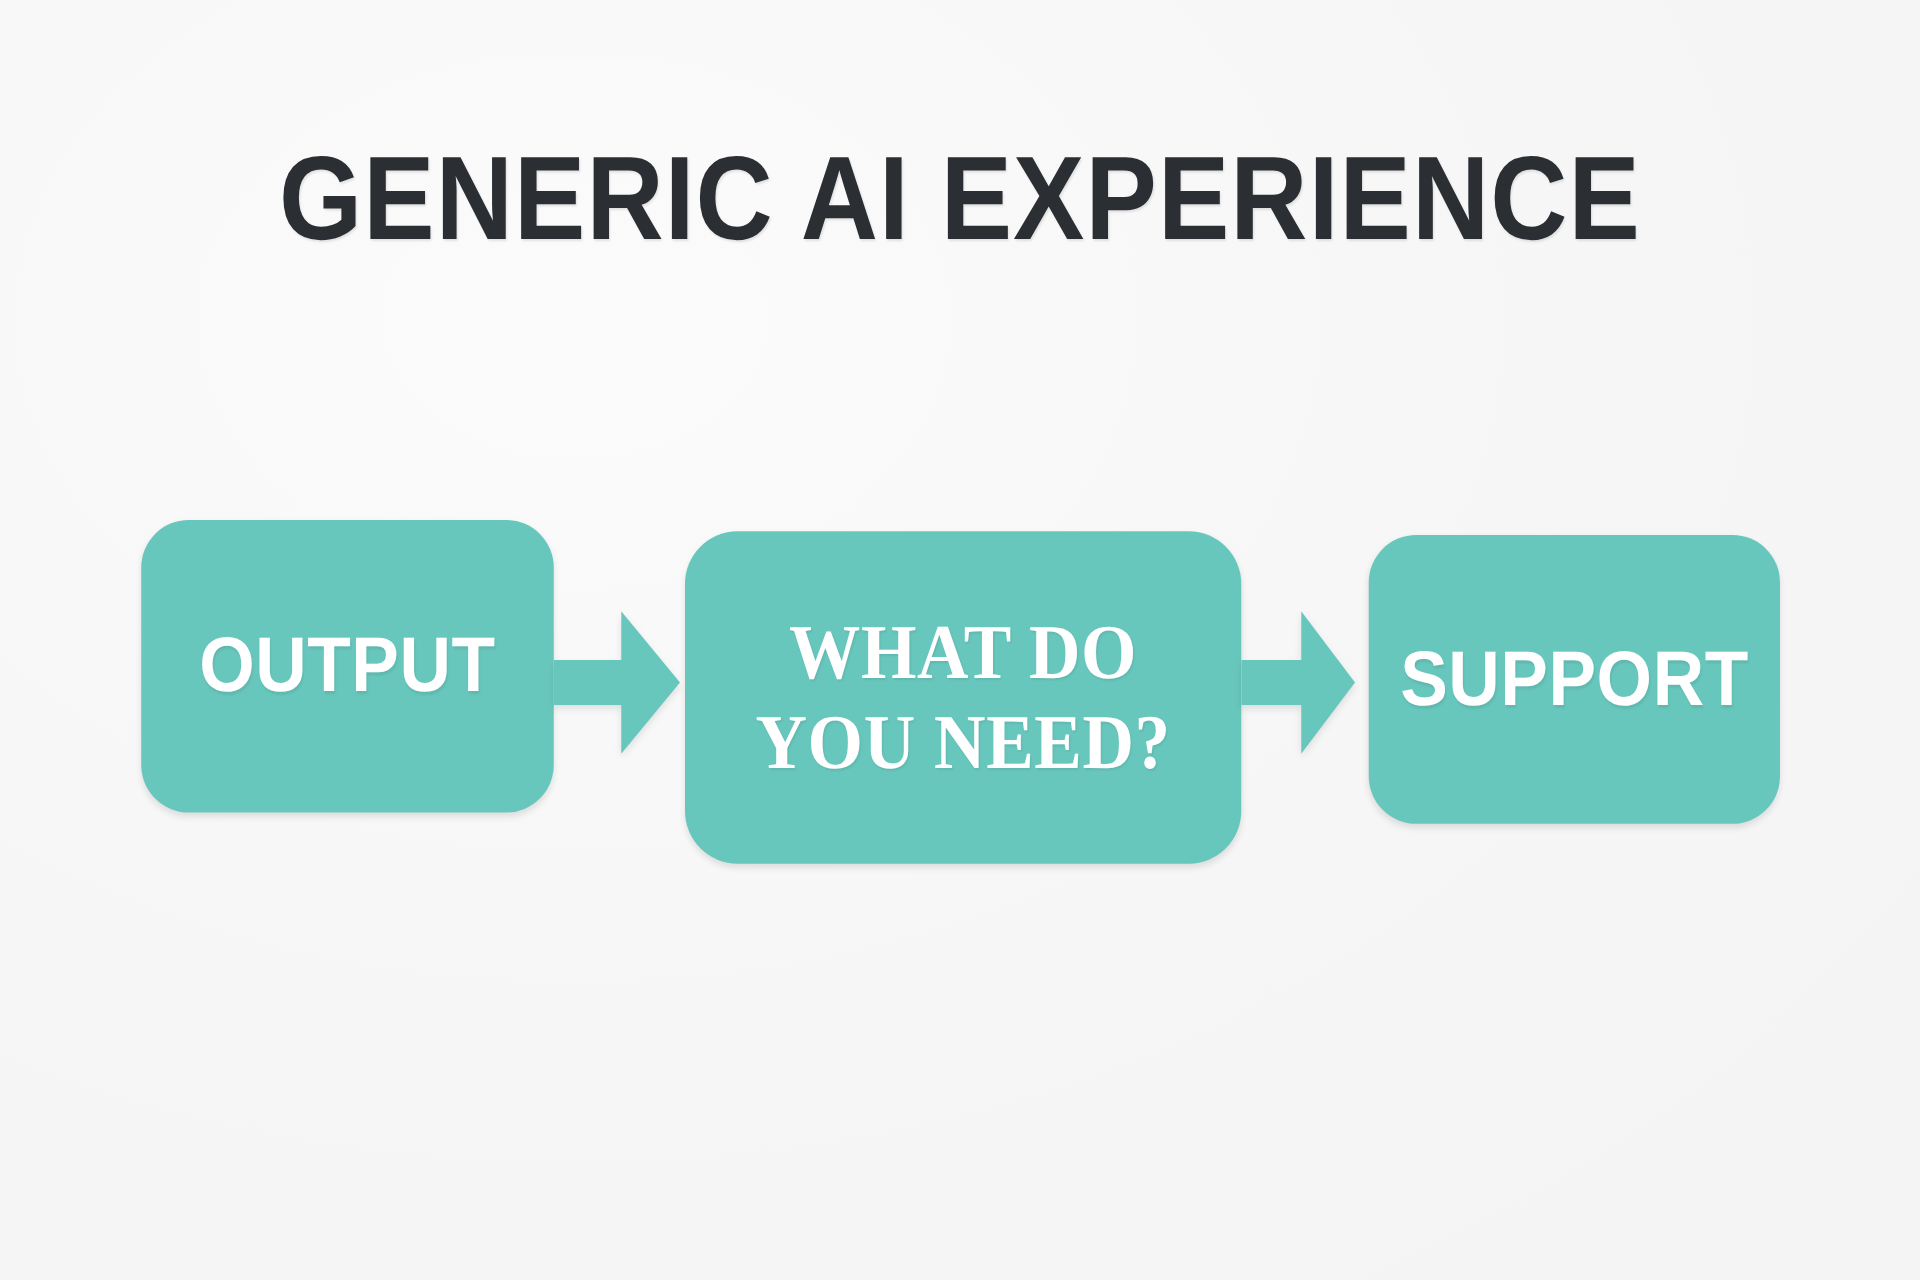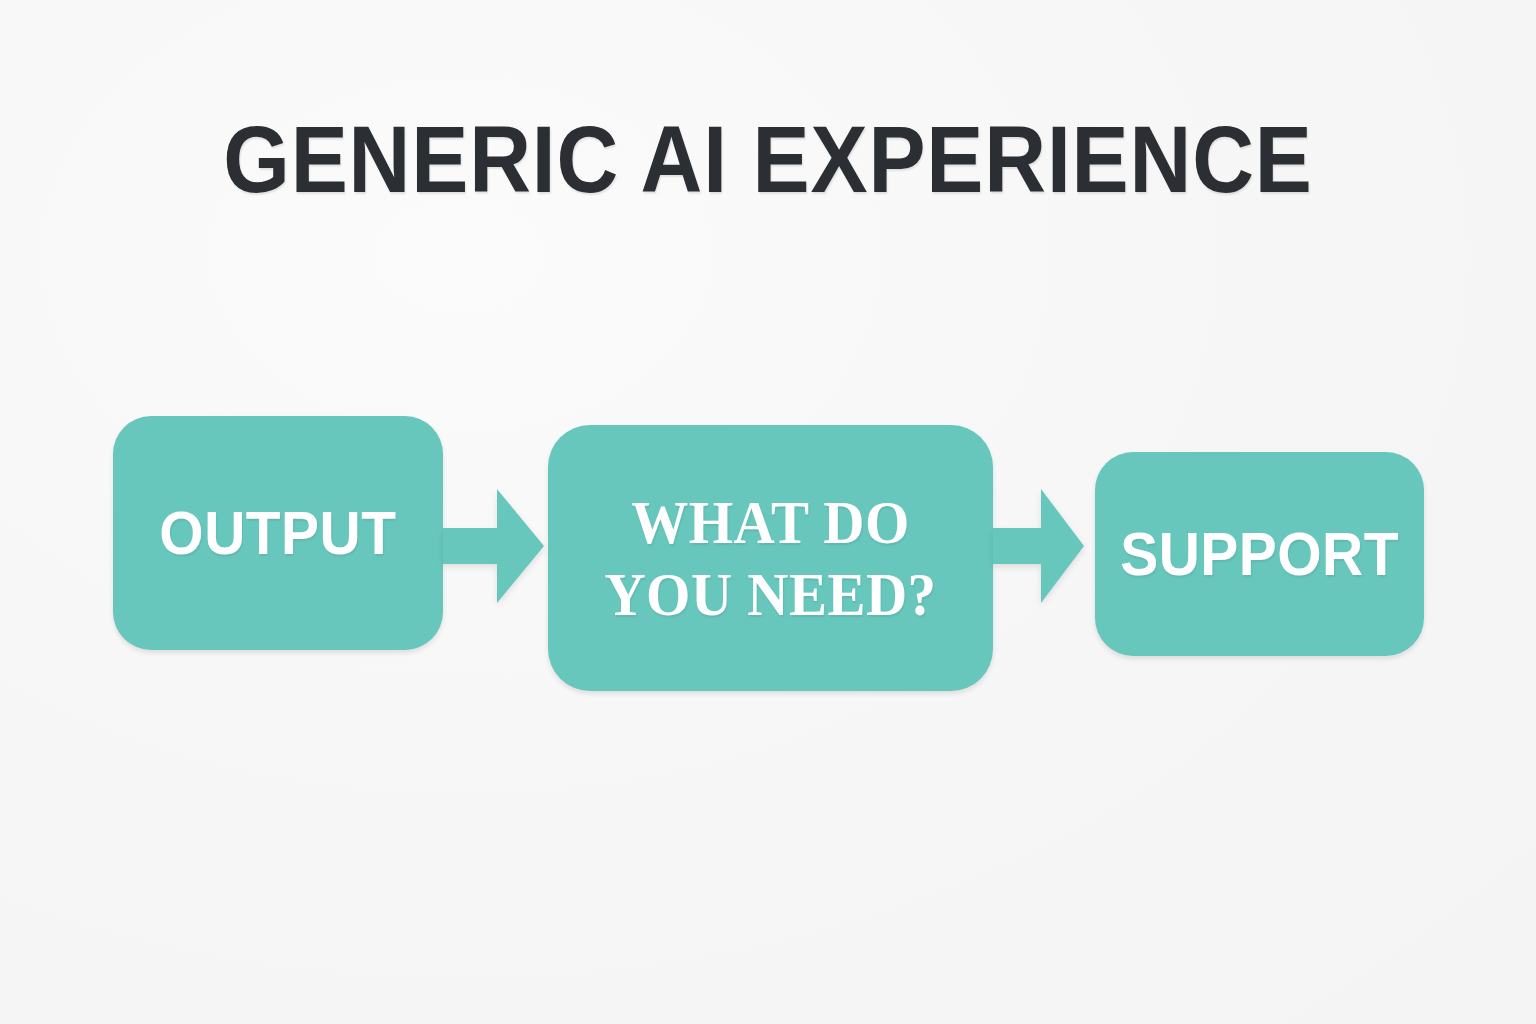--- a/index.html
+++ b/index.html
@@ -64,21 +64,21 @@
     font-size:62px;
     line-height:72px;
     letter-spacing:0.5px;
     transform:scaleX(0.92);
     text-shadow:1px 2px 2px rgba(0,0,0,0.08);
     white-space:pre-line;
   }
 
   #node-output   { left:113px;  top:416px; width:330px; height:234px; }
   #node-question { left:548px;  top:425px; width:445px; height:266px; border-radius:42px;font-family:Liberation Serif, serif; }
-  #node-support  { left:1095px; top:428px; width:329px; height:204px;margin-top:24px; }
+  #node-support  { left:1095px; top:428px; width:329px; height:231px; }
 
   
   .arrow{
     position:absolute;
     height:114px;
     filter:drop-shadow(0 3px 3px rgba(0,0,0,0.10));
   }
   #arrow-1 { left:443px; top:489px; width:101px; }
   #arrow-2 { left:993px; top:489px; width:91px;  }
   .arrow svg{ display:block; width:100%; height:100%; }

